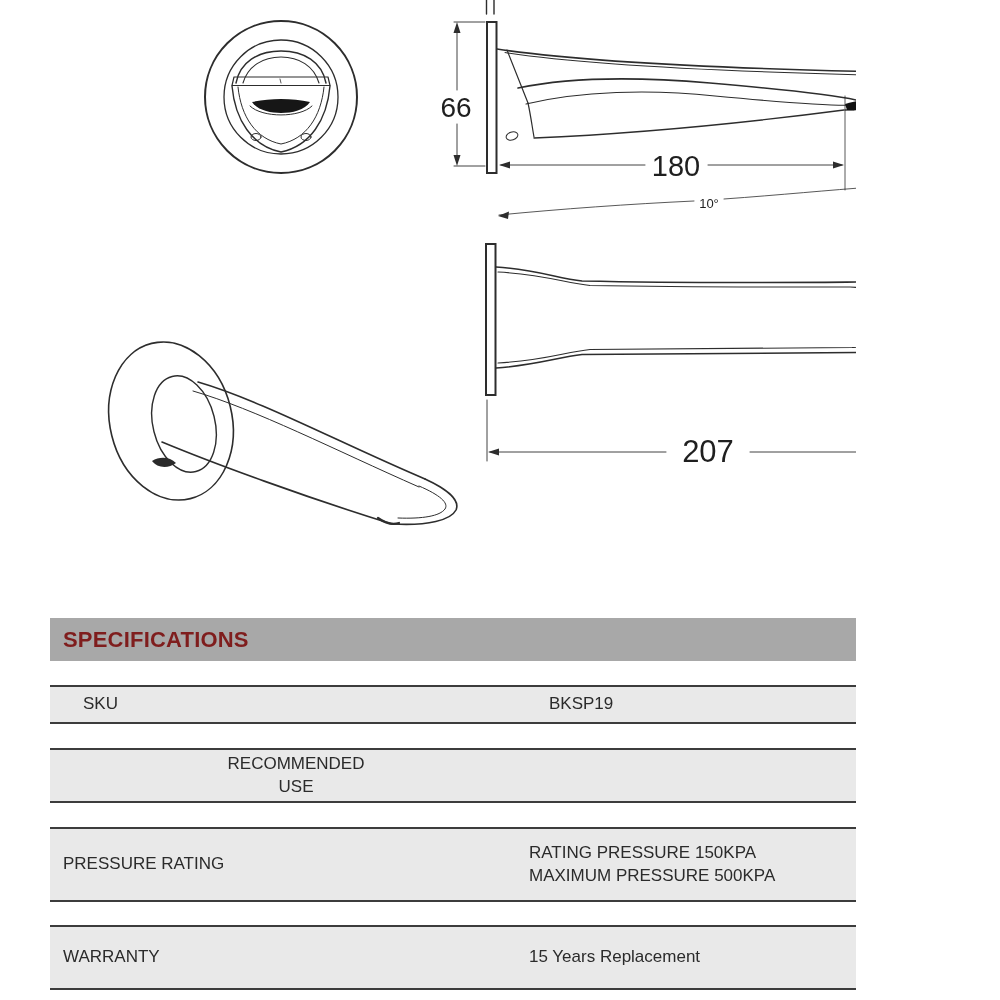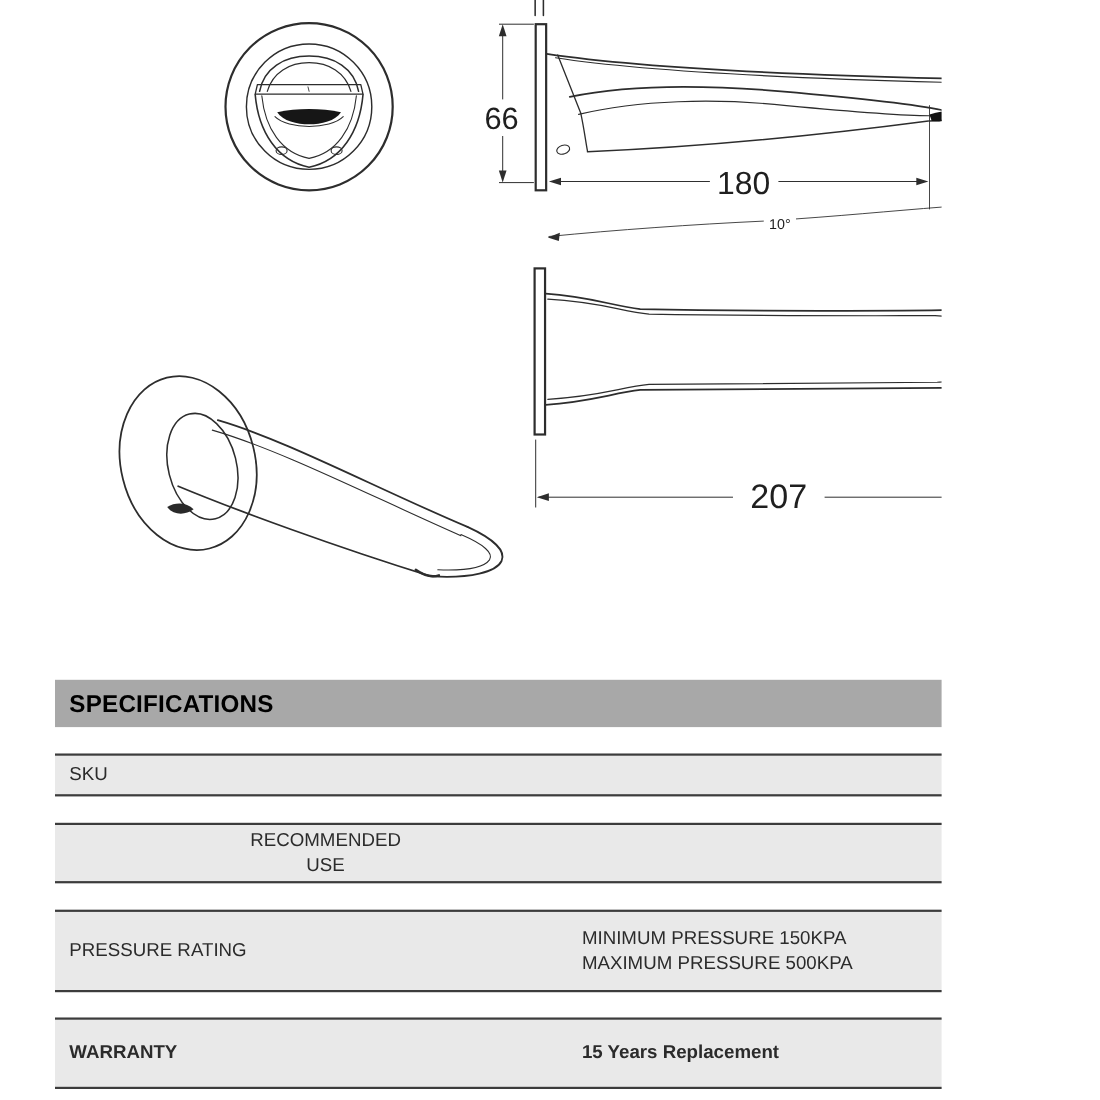--- a/index.html
+++ b/index.html
@@ -1,32 +1,32 @@
 <!DOCTYPE html>
 <html><head>
 <meta charset="utf-8">
 <style>
   html,body{margin:0;padding:0;background:#fff;}
   .page{position:relative;width:856px;height:1000px;background:#fff;overflow:hidden;
         font-family:"Liberation Sans",sans-serif;color:#2b2b2b;}
   .drawing{position:absolute;left:0;top:0;}
   .spec-header{position:absolute;left:50px;width:892px;top:618px;height:43px;
         background:#a8a8a8;display:flex;align-items:center;box-sizing:border-box;
-        padding-left:13px;font-size:22px;font-weight:700;color:#000000;letter-spacing:0.2px;}
+        padding-left:13px;font-size:22px;font-weight:700;color:#7f1d1d;letter-spacing:0.2px;}
   .spec-row{position:absolute;left:50px;width:892px;background:#e9e9e9;
         border-top:2px solid #3c3c3c;border-bottom:2px solid #3c3c3c;
         box-sizing:border-box;display:flex;font-size:17px;line-height:1.35;}
   .spec-label{width:479px;padding-left:13px;display:flex;flex-direction:column;
         justify-content:center;box-sizing:border-box;}
   .spec-value{flex:1;display:flex;flex-direction:column;justify-content:center;}
-  .row-sku{top:685px;height:39px;}
+  .row-sku{top:685px;height:39px;padding-left:20px;}
   .row-use{top:748px;height:55px;text-align:center;}
   .row-pressure{top:827px;height:75px;}
   .row-pressure .spec-value div + div{}
-  .row-warranty{top:925px;height:65px;font-weight:bold;}
+  .row-warranty{top:925px;height:65px;}
   svg text{font-family:"Liberation Sans",sans-serif;fill:#1f1f1f;}
 </style>
 </head>
 <body>
 
 <div class="page">
 
   <svg class="drawing" width="1000" height="612" viewBox="0 0 1000 612" fill="none" stroke="#2d2d2d" stroke-linecap="round">
 
     <g>
@@ -121,35 +121,38 @@
       <path d="M 378,518 C 385,523 393,525 399,523" stroke-width="2.2"></path>
     </g>
   </svg>
 
   <div class="spec-header">SPECIFICATIONS</div>
 
   <div class="spec-row row-sku">
     <div class="spec-label">
       <div>SKU</div>
     </div>
+    <div class="spec-value">
+      <div>BKSP19</div>
+    </div>
   </div>
 
   <div class="spec-row row-use">
     <div class="spec-label">
       <div>RECOMMENDED</div>
       <div>USE</div>
     </div>
   </div>
 
   <div class="spec-row row-pressure">
     <div class="spec-label">
       <div>PRESSURE RATING</div>
     </div>
     <div class="spec-value">
-      <div>MINIMUM PRESSURE 150KPA</div>
+      <div>RATING PRESSURE 150KPA</div>
       <div>MAXIMUM PRESSURE 500KPA</div>
     </div>
   </div>
 
   <div class="spec-row row-warranty">
     <div class="spec-label">
       <div>WARRANTY</div>
     </div>
     <div class="spec-value">
       <div>15 Years Replacement</div>

